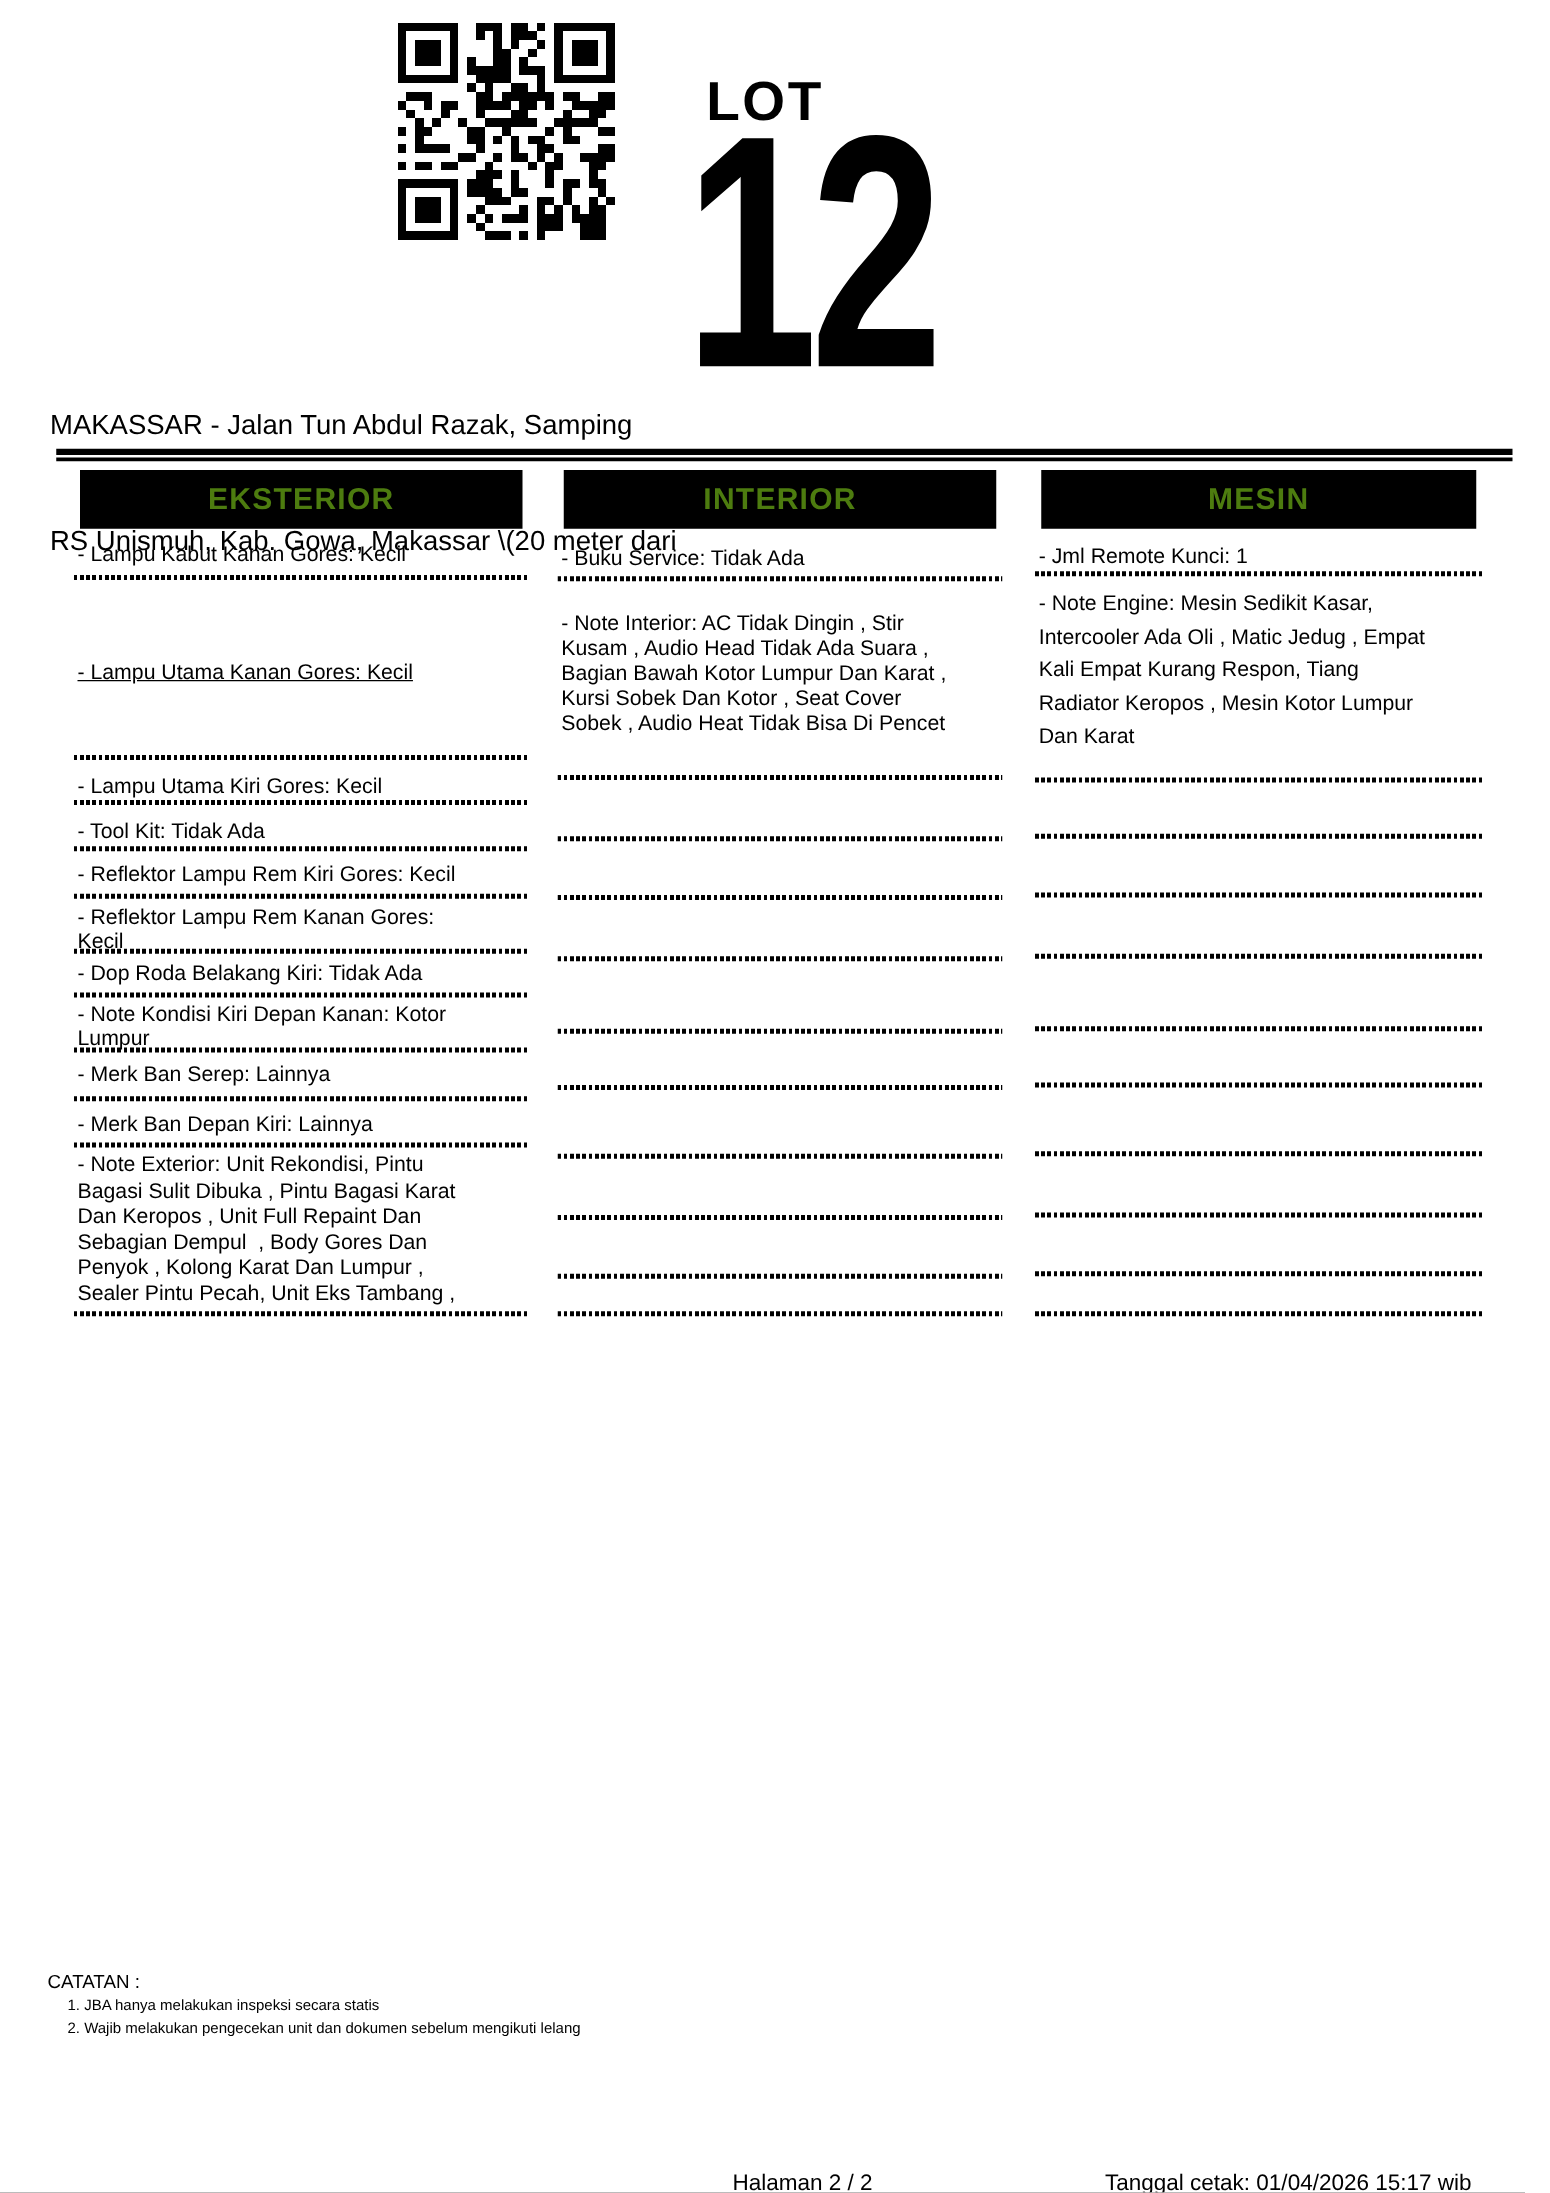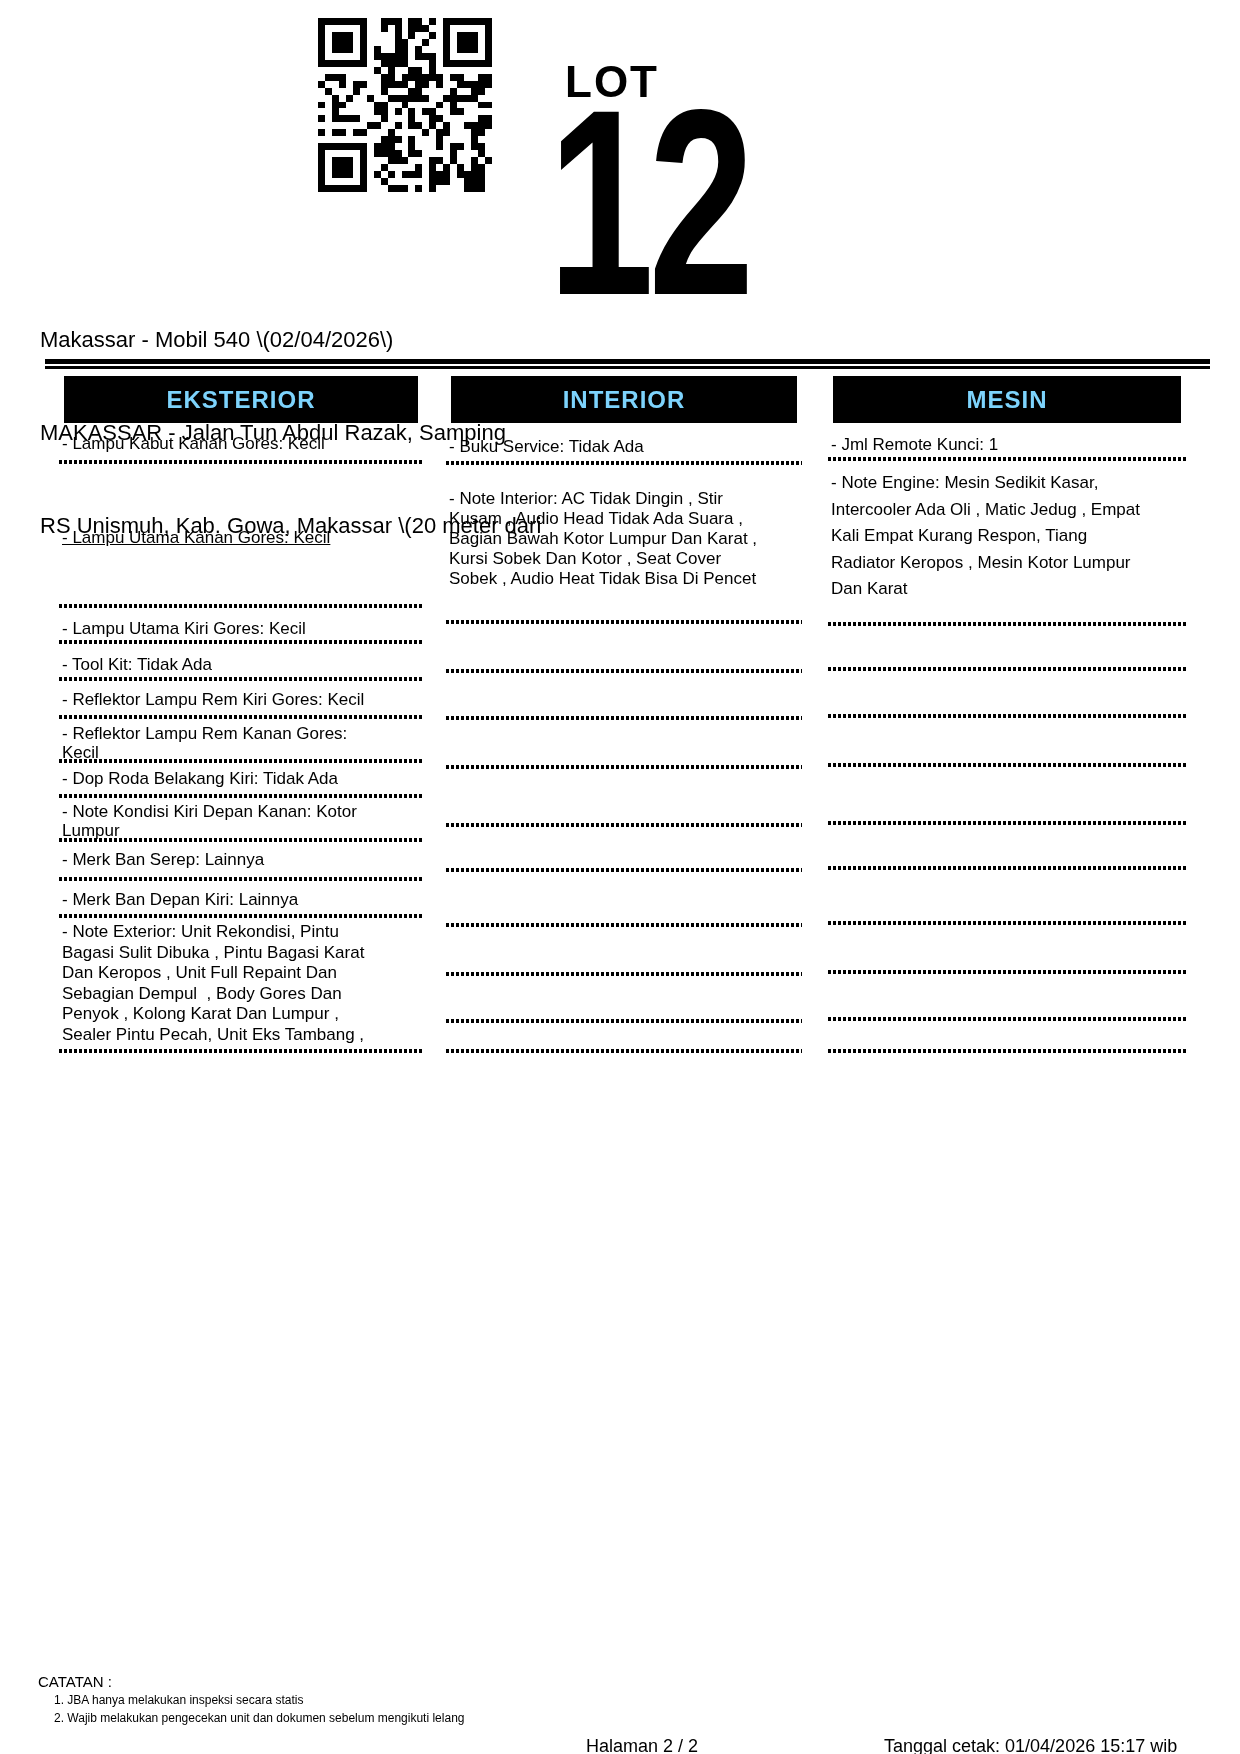--- a/index.html
+++ b/index.html
@@ -30,41 +30,41 @@
     border-top:5px solid #000; border-bottom:3px solid #000; padding-top:2px;
     box-sizing:content-box;
   }
   
   .columns { position:absolute; left:59px; top:376px; width:1127px; display:flex; }
   .col { box-sizing:border-box; }
   .col-ekst { width:364px; margin-right:23px; }
   .col-int  { width:356px; margin-right:26px; }
   .col-mesin{ width:358px; }
   .col-header {
-    height:47px; margin:0 5px; background:#000; color:#7dd3fc;
+    height:47px; margin:0 5px; background:#000; color:#4d7c0f;
     display:flex; align-items:center; justify-content:center;
     font-size:24px; font-weight:bold; letter-spacing:1px;
   }
   .cell {
     position:relative; box-sizing:border-box; overflow:hidden;
     font-size:17px; line-height:19px; white-space:pre-wrap;
     padding:0 14px 0 3px;
   }
   .cell::after {
     content:""; position:absolute; left:0; right:0; bottom:1px; height:4px;
     background:repeating-linear-gradient(90deg,#000 0 3px,transparent 3px 5px);
   }
   .vcenter { display:flex; align-items:center; padding-top:0 !important;text-decoration:underline; }
   .lh20  { line-height:20px; }
   .lh205 { line-height:20.5px; }
   .lh265 { line-height:26.5px; }
   .col-int  .cell { padding-right:10px; }
   .col-mesin .cell { padding-right:6px; }
   
-  .catatan { position:absolute; left:38px; top:1672px; font-size:15px; line-height:19px; }
+  .catatan { position:absolute; left:38px; top:1576px; font-size:15px; line-height:19px; }
   .catatan .cat-item { font-size:12px; line-height:18px; padding-left:16px; }
   .page-num  { position:absolute; left:586px; top:1736px; font-size:18px; }
   .print-date{ position:absolute; left:884px; top:1736px; font-size:18px; }
 </style>
 </head>
 <body>
 
 <div class="sheet">
 
   <div class="qr">
@@ -85,21 +85,20 @@
           <rect x="7" y="133" width="35" height="35" fill="#fff"></rect>
           <rect x="14" y="140" width="21" height="21" fill="#000"></rect>
       </g>
     </svg>
   </div>
 
   <div class="lot-label">LOT</div>
   <div class="lot-number">12</div>
 
   <div class="address">
-    <div>Makassar - Mobil 540 \(02/04/2026\)</div>
     <div>MAKASSAR - Jalan Tun Abdul Razak, Samping</div>
     <div>RS Unismuh, Kab. Gowa, Makassar \(20 meter dari</div>
   </div>
 
   <div class="double-rule"></div>
 
   <div class="columns">
 
     <div class="col col-ekst">
       <div class="col-header">EKSTERIOR</div>

